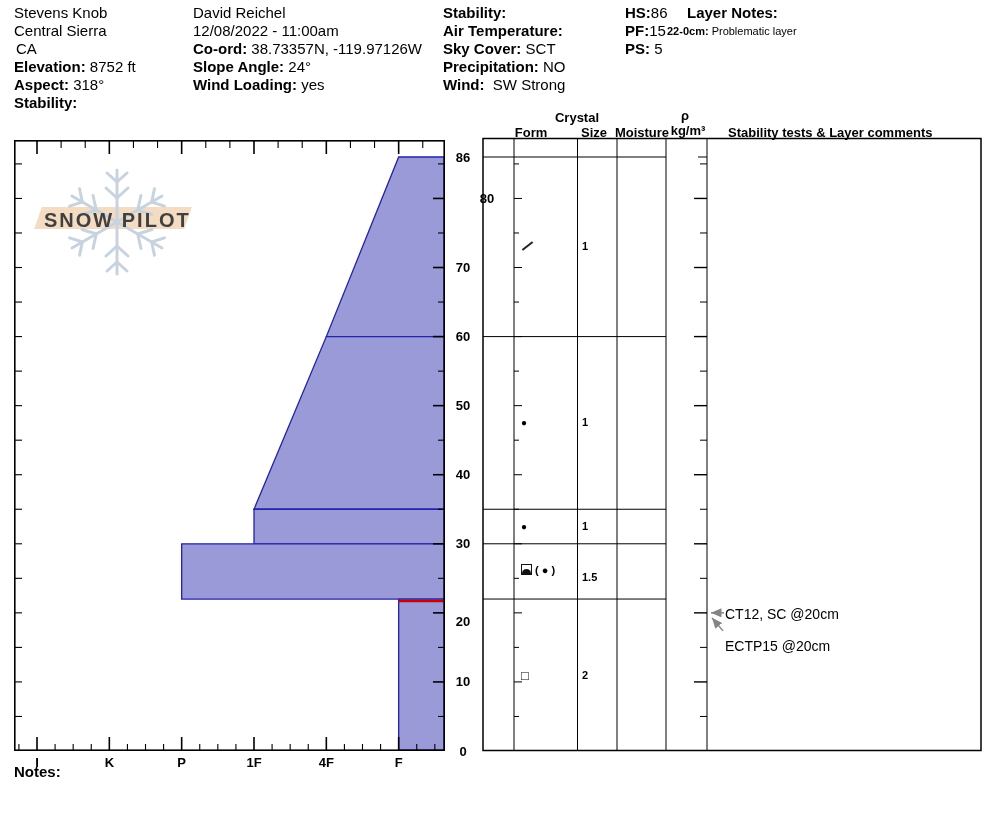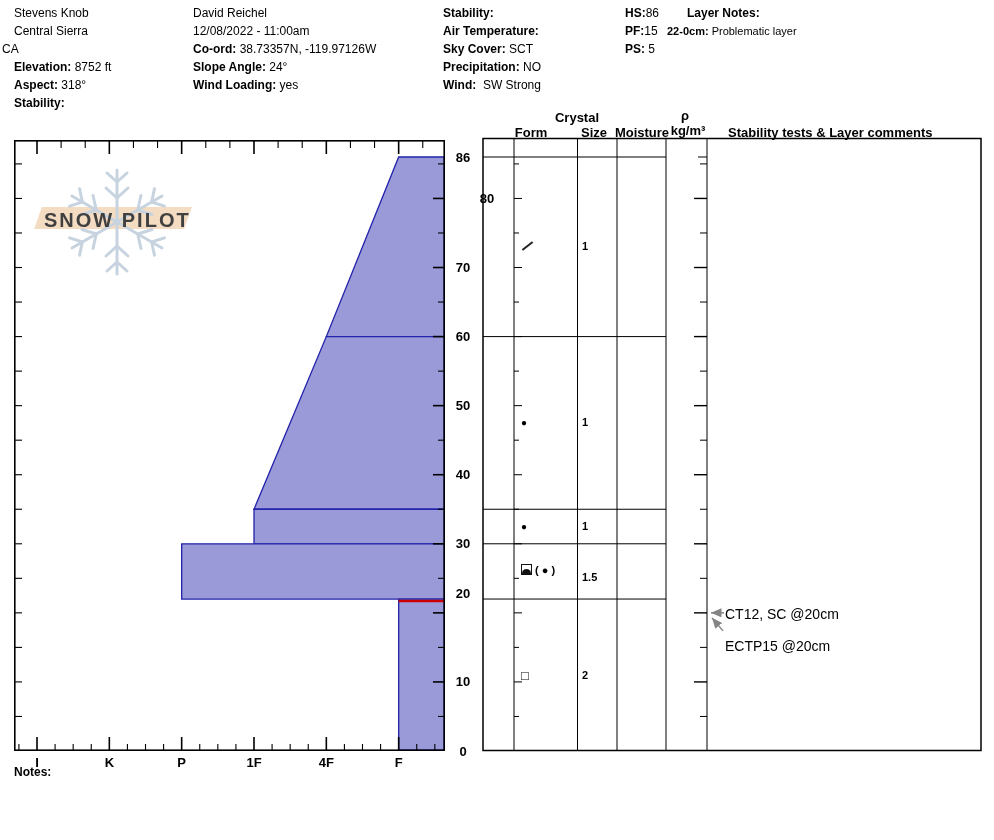--- a/index.html
+++ b/index.html
@@ -1,17 +1,17 @@
 <!DOCTYPE html>
 <html><head>
 <meta charset="utf-8">
 <style>
   html,body{margin:0;padding:0;background:#fff}
   body{width:994px;height:840px;position:relative;font-family:"Liberation Sans",sans-serif;color:#000;overflow:hidden}
-  .line{position:absolute;font-size:12px;line-height:18px;white-space:pre}
+  .line{position:absolute;font-size:15px;line-height:18px;white-space:pre}
   .line b{font-weight:bold}
   .small{font-size:11px;line-height:13px}
   .colhdr{position:absolute;font-size:13px;font-weight:bold;white-space:nowrap}
   .center{transform:translateX(-50%)}
   
   #wm-banner{position:absolute;left:38px;top:207px;width:150px;height:22px;background:#f4dcc3;transform:skewX(-19deg);z-index:1}
   #wm-text{position:absolute;left:44px;top:209px;width:142px;text-align:center;font-size:20px;font-weight:bold;letter-spacing:2px;color:#404040;z-index:3;white-space:nowrap}
   #wm-flake{position:absolute;left:58px;top:163px;z-index:2}
   
   #overlay{position:absolute;left:0;top:0;z-index:4}
@@ -25,21 +25,21 @@
   .square-fc{font-size:13px;font-weight:bold}
   .df-slash{display:inline-block;width:13px;height:2px;background:#222;transform:rotate(-38deg);margin-bottom:3px}
   .fcxr{display:inline-block;width:9px;height:9px;border:1.5px solid #111;position:relative;background:#fff;vertical-align:-1px;overflow:hidden}
   .fcxr::after{content:"";position:absolute;left:0;right:0;bottom:0;height:5px;background:#111;border-radius:5px 5px 0 0}
 </style>
 </head>
 <body>
 
 <div class="line" style="left:14px;top:4px">Stevens Knob</div>
 <div class="line" style="left:14px;top:22px">Central Sierra</div>
-<div class="line" style="left:2px;top:40px">CA</div>
+<div class="line" style="left:16px;top:40px">CA</div>
 <div class="line" style="left:14px;top:58px"><b>Elevation:</b><span> 8752 ft</span></div>
 <div class="line" style="left:14px;top:76px"><b>Aspect:</b><span> 318°</span></div>
 <div class="line" style="left:14px;top:94px"><b>Stability:</b><span></span></div>
 
 <div class="line" style="left:193px;top:4px">David Reichel</div>
 <div class="line" style="left:193px;top:22px">12/08/2022 - 11:00am</div>
 <div class="line" style="left:193px;top:40px"><b>Co-ord:</b><span> 38.73357N, -119.97126W</span></div>
 <div class="line" style="left:193px;top:58px"><b>Slope Angle:</b><span> 24°</span></div>
 <div class="line" style="left:193px;top:76px"><b>Wind Loading:</b><span> yes</span></div>
 
@@ -249,21 +249,21 @@
     <line x1="723" y1="630.8604651162791" x2="712" y2="617.8604651162791" stroke="#848484" stroke-width="1.5" marker-end="url(#arr)"></line>
   </svg>
 <div id="depth-labels">
     <div class="depth-label" style="left: 446px; top: 149.5px;">86</div>
     <div class="depth-label" style="left: 446px; top: 190.942px; margin-left: 24px;">80</div>
     <div class="depth-label" style="left: 446px; top: 260.012px;">70</div>
     <div class="depth-label" style="left: 446px; top: 329.081px;">60</div>
     <div class="depth-label" style="left: 446px; top: 398.151px;">50</div>
     <div class="depth-label" style="left: 446px; top: 467.221px;">40</div>
     <div class="depth-label" style="left: 446px; top: 536.291px;">30</div>
-    <div class="depth-label" style="left: 446px; top: 586px;">20</div>
+    <div class="depth-label" style="left: 446px; top: 614px;">20</div>
     <div class="depth-label" style="left: 446px; top: 674.43px;">10</div>
     <div class="depth-label" style="left: 446px; top: 743.5px;">0</div>
   </div>
 <div id="hardness-labels">
     <div class="hard-label" style="left: 22px; top: 755px;">I</div>
     <div class="hard-label" style="left: 94.33px; top: 755px;">K</div>
     <div class="hard-label" style="left: 166.67px; top: 755px;">P</div>
     <div class="hard-label" style="left: 239px; top: 755px;">1F</div>
     <div class="hard-label" style="left: 311.33px; top: 755px;">4F</div>
     <div class="hard-label" style="left: 383.67px; top: 755px;">F</div>

